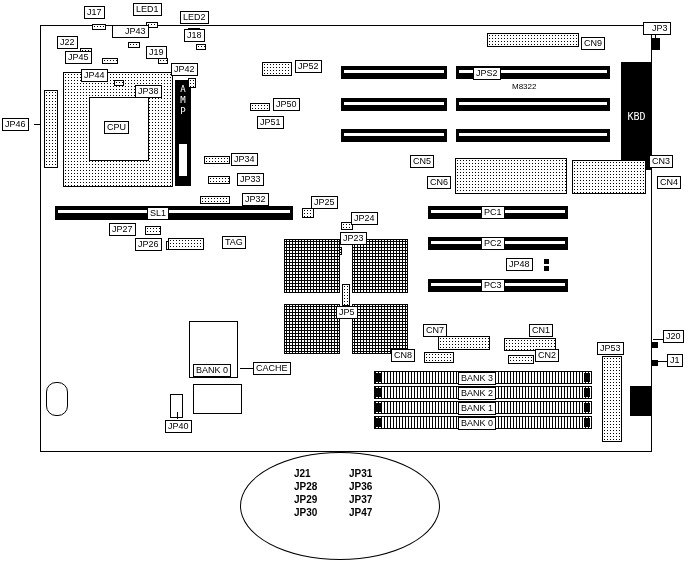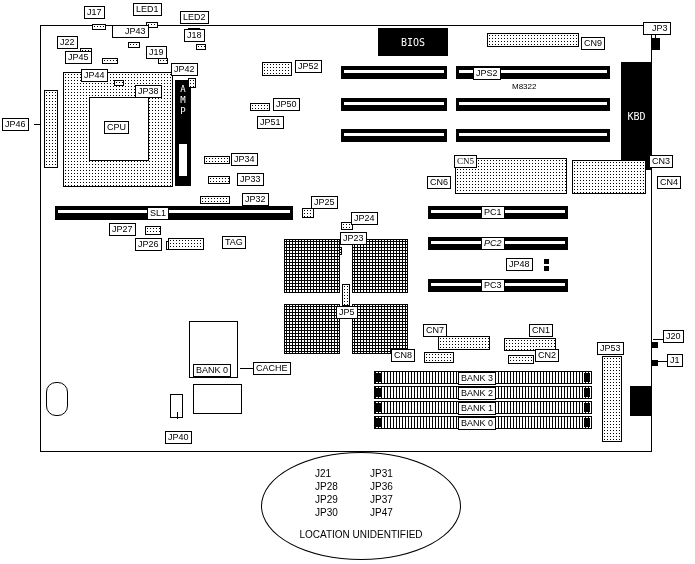--- a/index.html
+++ b/index.html
@@ -39,23 +39,20 @@
 
   <div class="dots" style="left:63px;top:72px;width:110px;height:115px;"></div>
   <div class="chip" style="left:89px;top:97px;width:60px;height:64px;"></div>
   <div class="lbl" style="left:104px;top:121px;">CPU</div>
 
   <div class="blk" style="left:175px;top:80px;width:16px;height:106px;">
     <span class="vt" style="position:absolute;left:3px;top:4px;">AMP</span>
     <span style="position:absolute;left:4px;top:64px;width:8px;height:32px;background:#fff;"></span>
   </div>
 
-  <div class="blk cblk" style="left:378px;top:28px;width:70px;height:28px;">
-    <span class="wt">BIOS</span>
-  </div>
 
   <div class="blk cblk" style="left:621px;top:62px;width:31px;height:108px;text-align:center;">
     <span class="wt">KBD</span>
   </div>
 
   <div class="slot" style="left:341px;top:66px;width:106px;height:13px;"></div>
   <div class="slot" style="left:456px;top:66px;width:154px;height:13px;"></div>
   <div class="slot" style="left:341px;top:98px;width:106px;height:13px;"></div>
   <div class="slot" style="left:456px;top:98px;width:154px;height:13px;"></div>
   <div class="slot" style="left:341px;top:129px;width:106px;height:13px;"></div>
@@ -161,52 +158,51 @@
   <div class="lbl" style="left:135px;top:238px;">JP26</div>
   <div class="lbl" style="left:206px;top:236px;margin-left:16px;">TAG</div>
   <div class="lbl" style="left:311px;top:196px;">JP25</div>
   <div class="lbl" style="left:351px;top:212px;">JP24</div>
   <div class="lbl" style="left:340px;top:232px;">JP23</div>
   <div class="lbl" style="left:336px;top:306px;">JP5</div>
   <div class="lbl" style="left:473px;top:67px;">JPS2</div>
   <div class="pln" style="left:512px;top:82px;">M8322</div>
   <div class="lbl" style="left:581px;top:37px;">CN9</div>
   <div class="lbl" style="left:643px;top:22px;padding-left:8px;">JP3</div>
-  <div class="lbl" style="left:454px;top:155px;font-family:Liberation Serif, serif;">CN5</div>
+  <div class="lbl" style="left:410px;top:155px;">CN5</div>
   <div class="lbl" style="left:427px;top:176px;">CN6</div>
   <div class="lbl" style="left:649px;top:155px;text-align:right;">CN3</div>
   <div class="lbl" style="left:657px;top:176px;">CN4</div>
   <div class="lbl" style="left:481px;top:206px;">PC1</div>
-  <div class="lbl" style="left:481px;top:237px;font-style:italic;">PC2</div>
+  <div class="lbl" style="left:481px;top:237px;">PC2</div>
   <div class="lbl" style="left:481px;top:279px;">PC3</div>
   <div class="lbl" style="left:506px;top:258px;">JP48</div>
   <div class="lbl" style="left:423px;top:324px;">CN7</div>
   <div class="lbl" style="left:529px;top:324px;">CN1</div>
   <div class="lbl" style="left:391px;top:349px;">CN8</div>
   <div class="lbl" style="left:535px;top:349px;">CN2</div>
   <div class="lbl" style="left:597px;top:342px;">JP53</div>
   <div class="lbl" style="left:663px;top:330px;">J20</div>
   <div class="lbl" style="left:667px;top:354px;">J1</div>
   <div class="lbl" style="left:458px;top:372px;">BANK 3</div>
   <div class="lbl" style="left:458px;top:387px;">BANK 2</div>
   <div class="lbl" style="left:458px;top:402px;">BANK 1</div>
   <div class="lbl" style="left:458px;top:417px;">BANK 0</div>
   <div class="lbl" style="left:193px;top:364px;">BANK 0</div>
   <div class="lbl" style="left:253px;top:362px;">CACHE</div>
-  <div class="lbl" style="left:165px;top:431px;">JP40</div>
-
-  <div class="ellipse" style="left:261px;top:452px;width:200px;height:108px;">
+  <div class="lbl" style="left:165px;top:420px;">JP40</div>
+
+  <div class="ellipse" style="left:240px;top:452px;width:200px;height:108px;font-weight:bold;">
     <div class="col" style="position:absolute;left:53px;top:14px;">
       <div>J21</div>
       <div>JP28</div>
       <div>JP29</div>
       <div>JP30</div>
     </div>
     <div class="col" style="position:absolute;left:108px;top:14px;">
       <div>JP31</div>
       <div>JP36</div>
       <div>JP37</div>
       <div>JP47</div>
     </div>
-    <div class="cap" style="top:76px;">LOCATION UNIDENTIFIED</div>
   </div>
 
 </div>
 
 </body></html>

